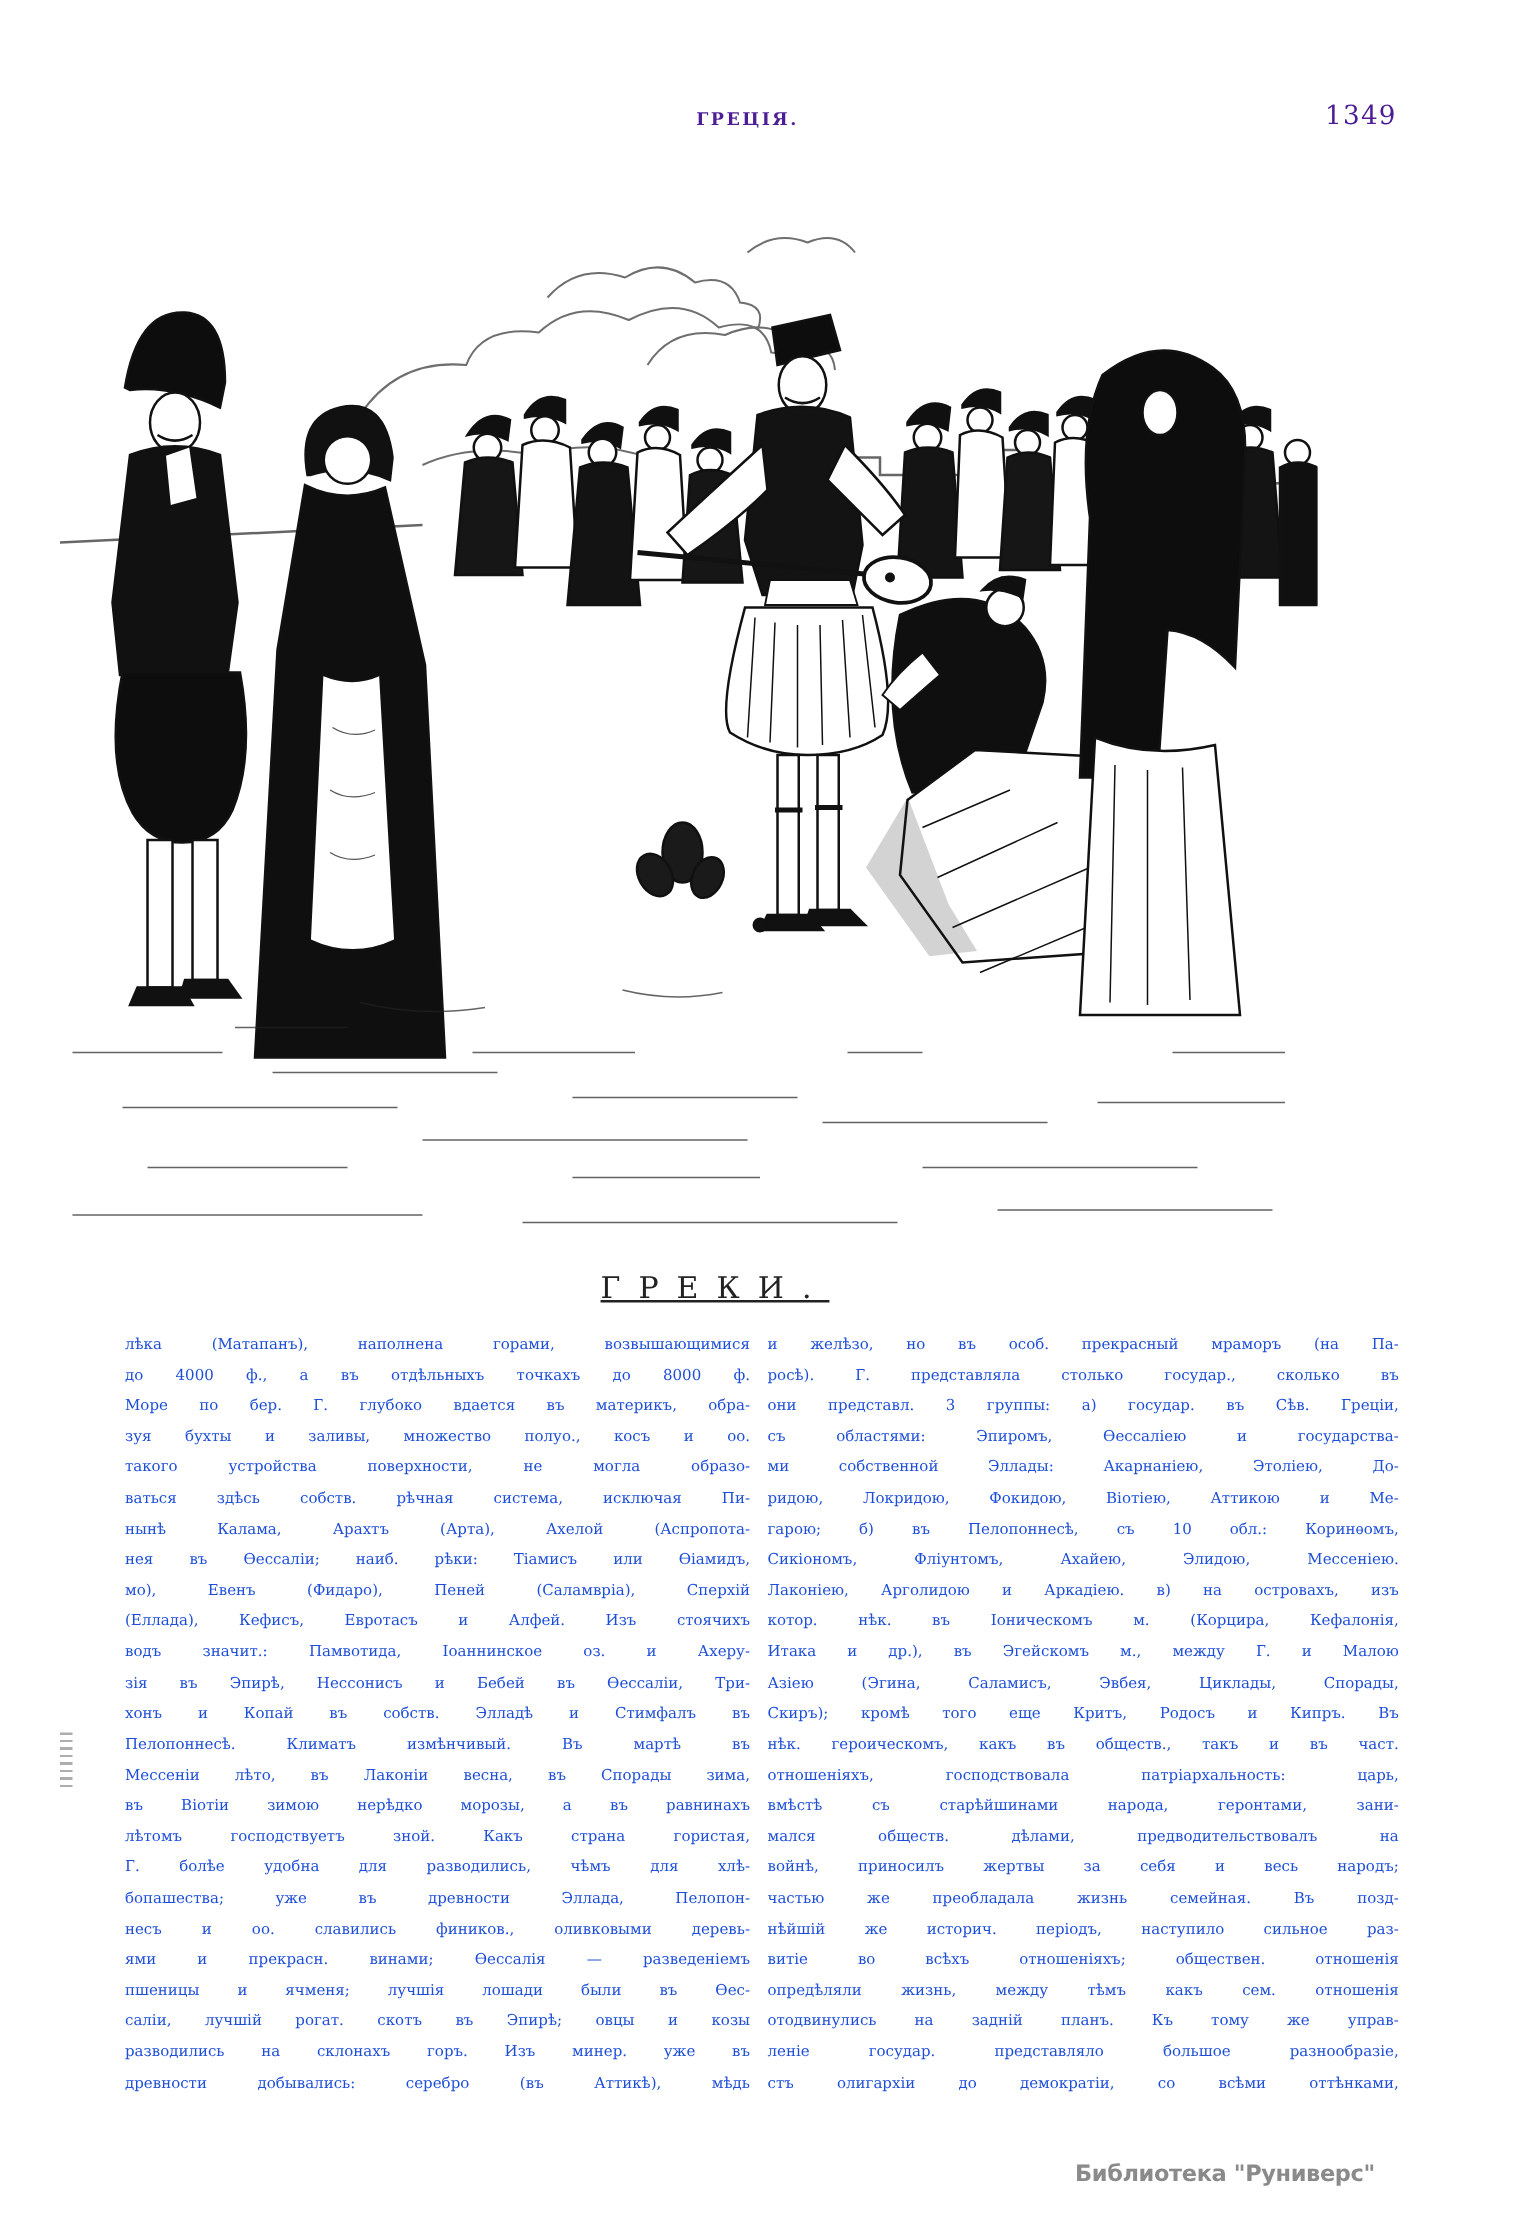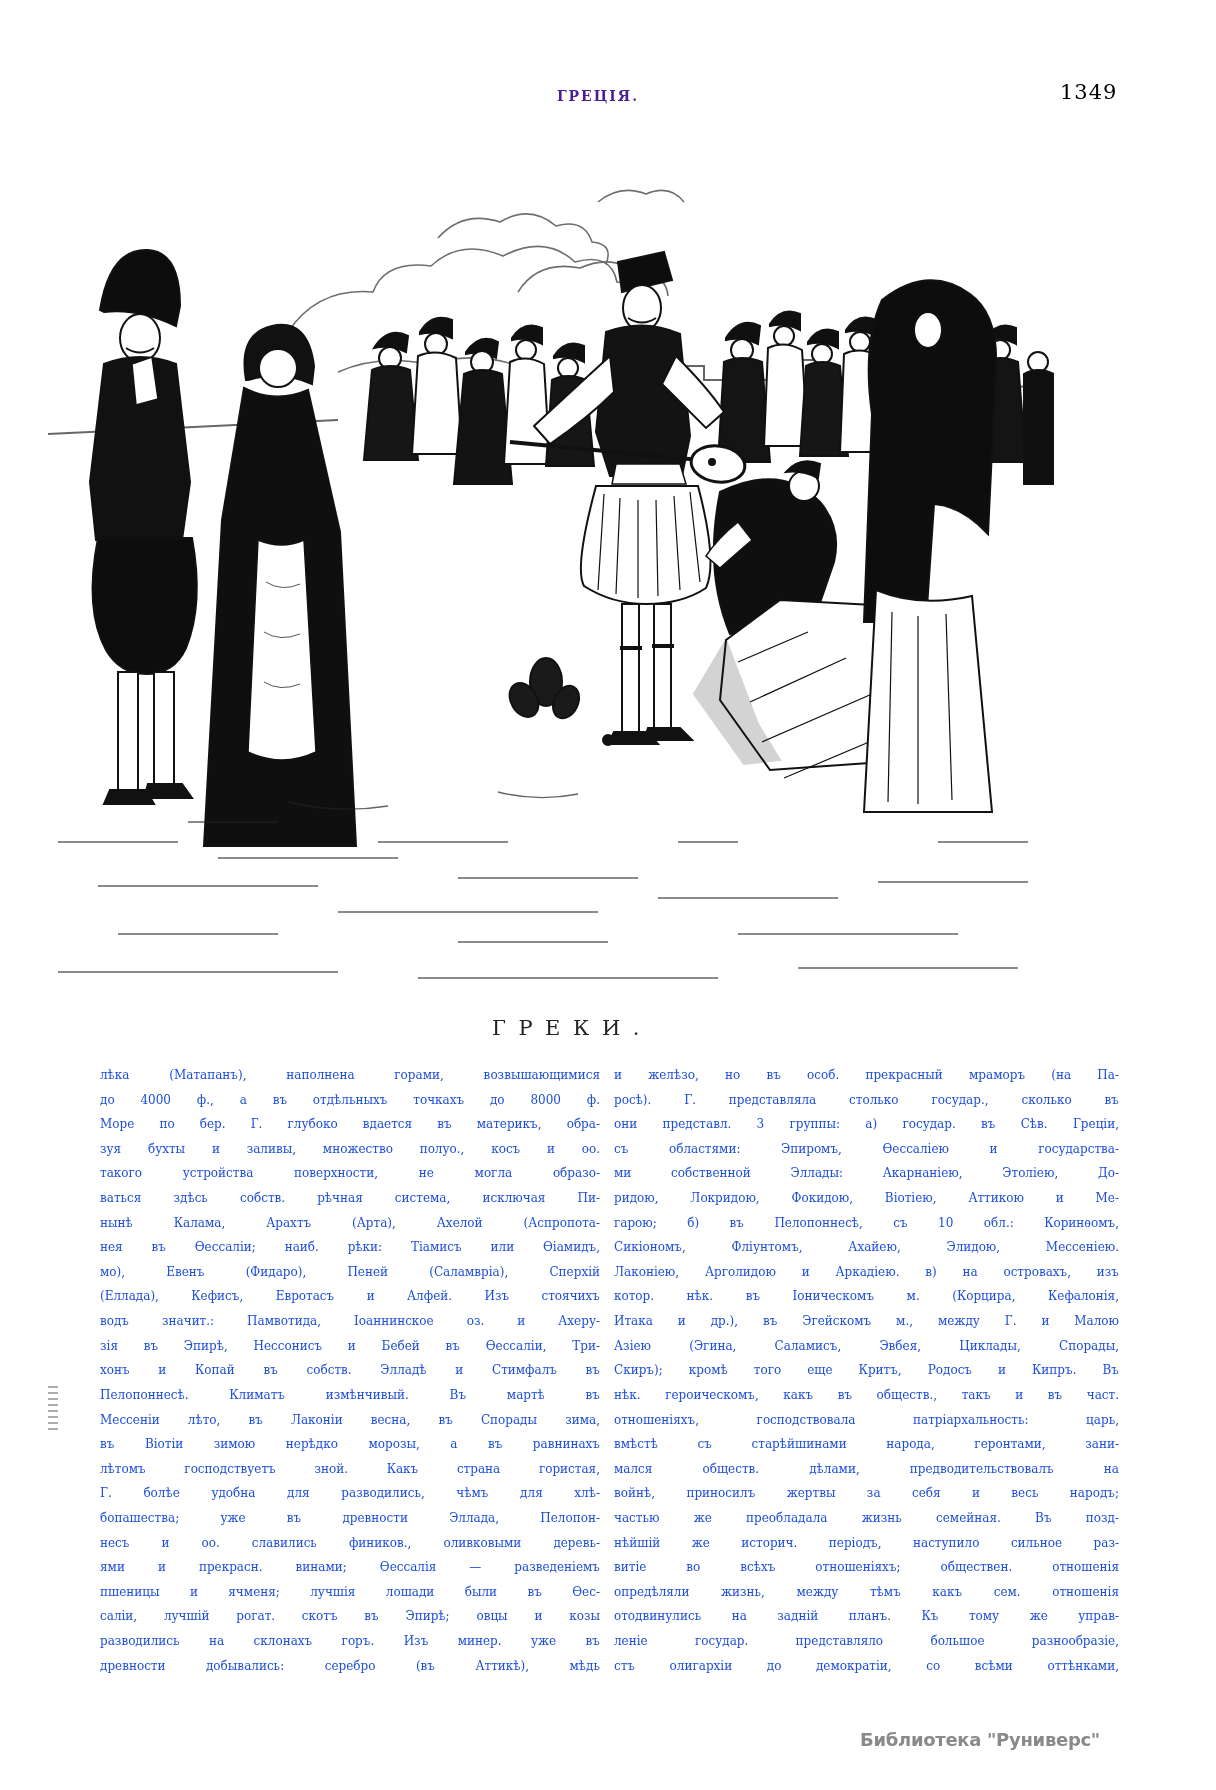--- a/index.html
+++ b/index.html
@@ -14,33 +14,33 @@
   .page{position:absolute;inset:0;background:#fff;}
 
   
   .header-title{
     position:absolute;top:88px;left:598px;transform:translateX(-50%);
     font-size:14px;font-weight:700;letter-spacing:2px;color:#4c1d95;
     white-space:nowrap;
   }
   .page-number{
     position:absolute;top:80px;left:1060px;
-    font-size:21px;color:#000000;letter-spacing:1px;
+    font-size:21px;color:#4c1d95;letter-spacing:1px;
   }
 
   
   .engraving{
     position:absolute;left:38px;top:142px;width:1016px;height:862px;
   }
   .engraving svg{width:100%;height:100%;display:block;}
 
   
   .caption{
     position:absolute;top:1016px;left:572px;transform:translateX(-50%);
-    font-size:21px;letter-spacing:0.6em;color:#222;white-space:nowrap;
+    font-size:24px;letter-spacing:0.6em;color:#222;white-space:nowrap;text-decoration:underline;
   }
 
   
   .text-columns{
     position:absolute;left:100px;top:1063px;width:1019px;
     display:flex;gap:14px;
   }
   .column{font-size:12px;color:#1d4ed8;}
   .column-left{width:500px;}
   .column-right{width:505px;}

